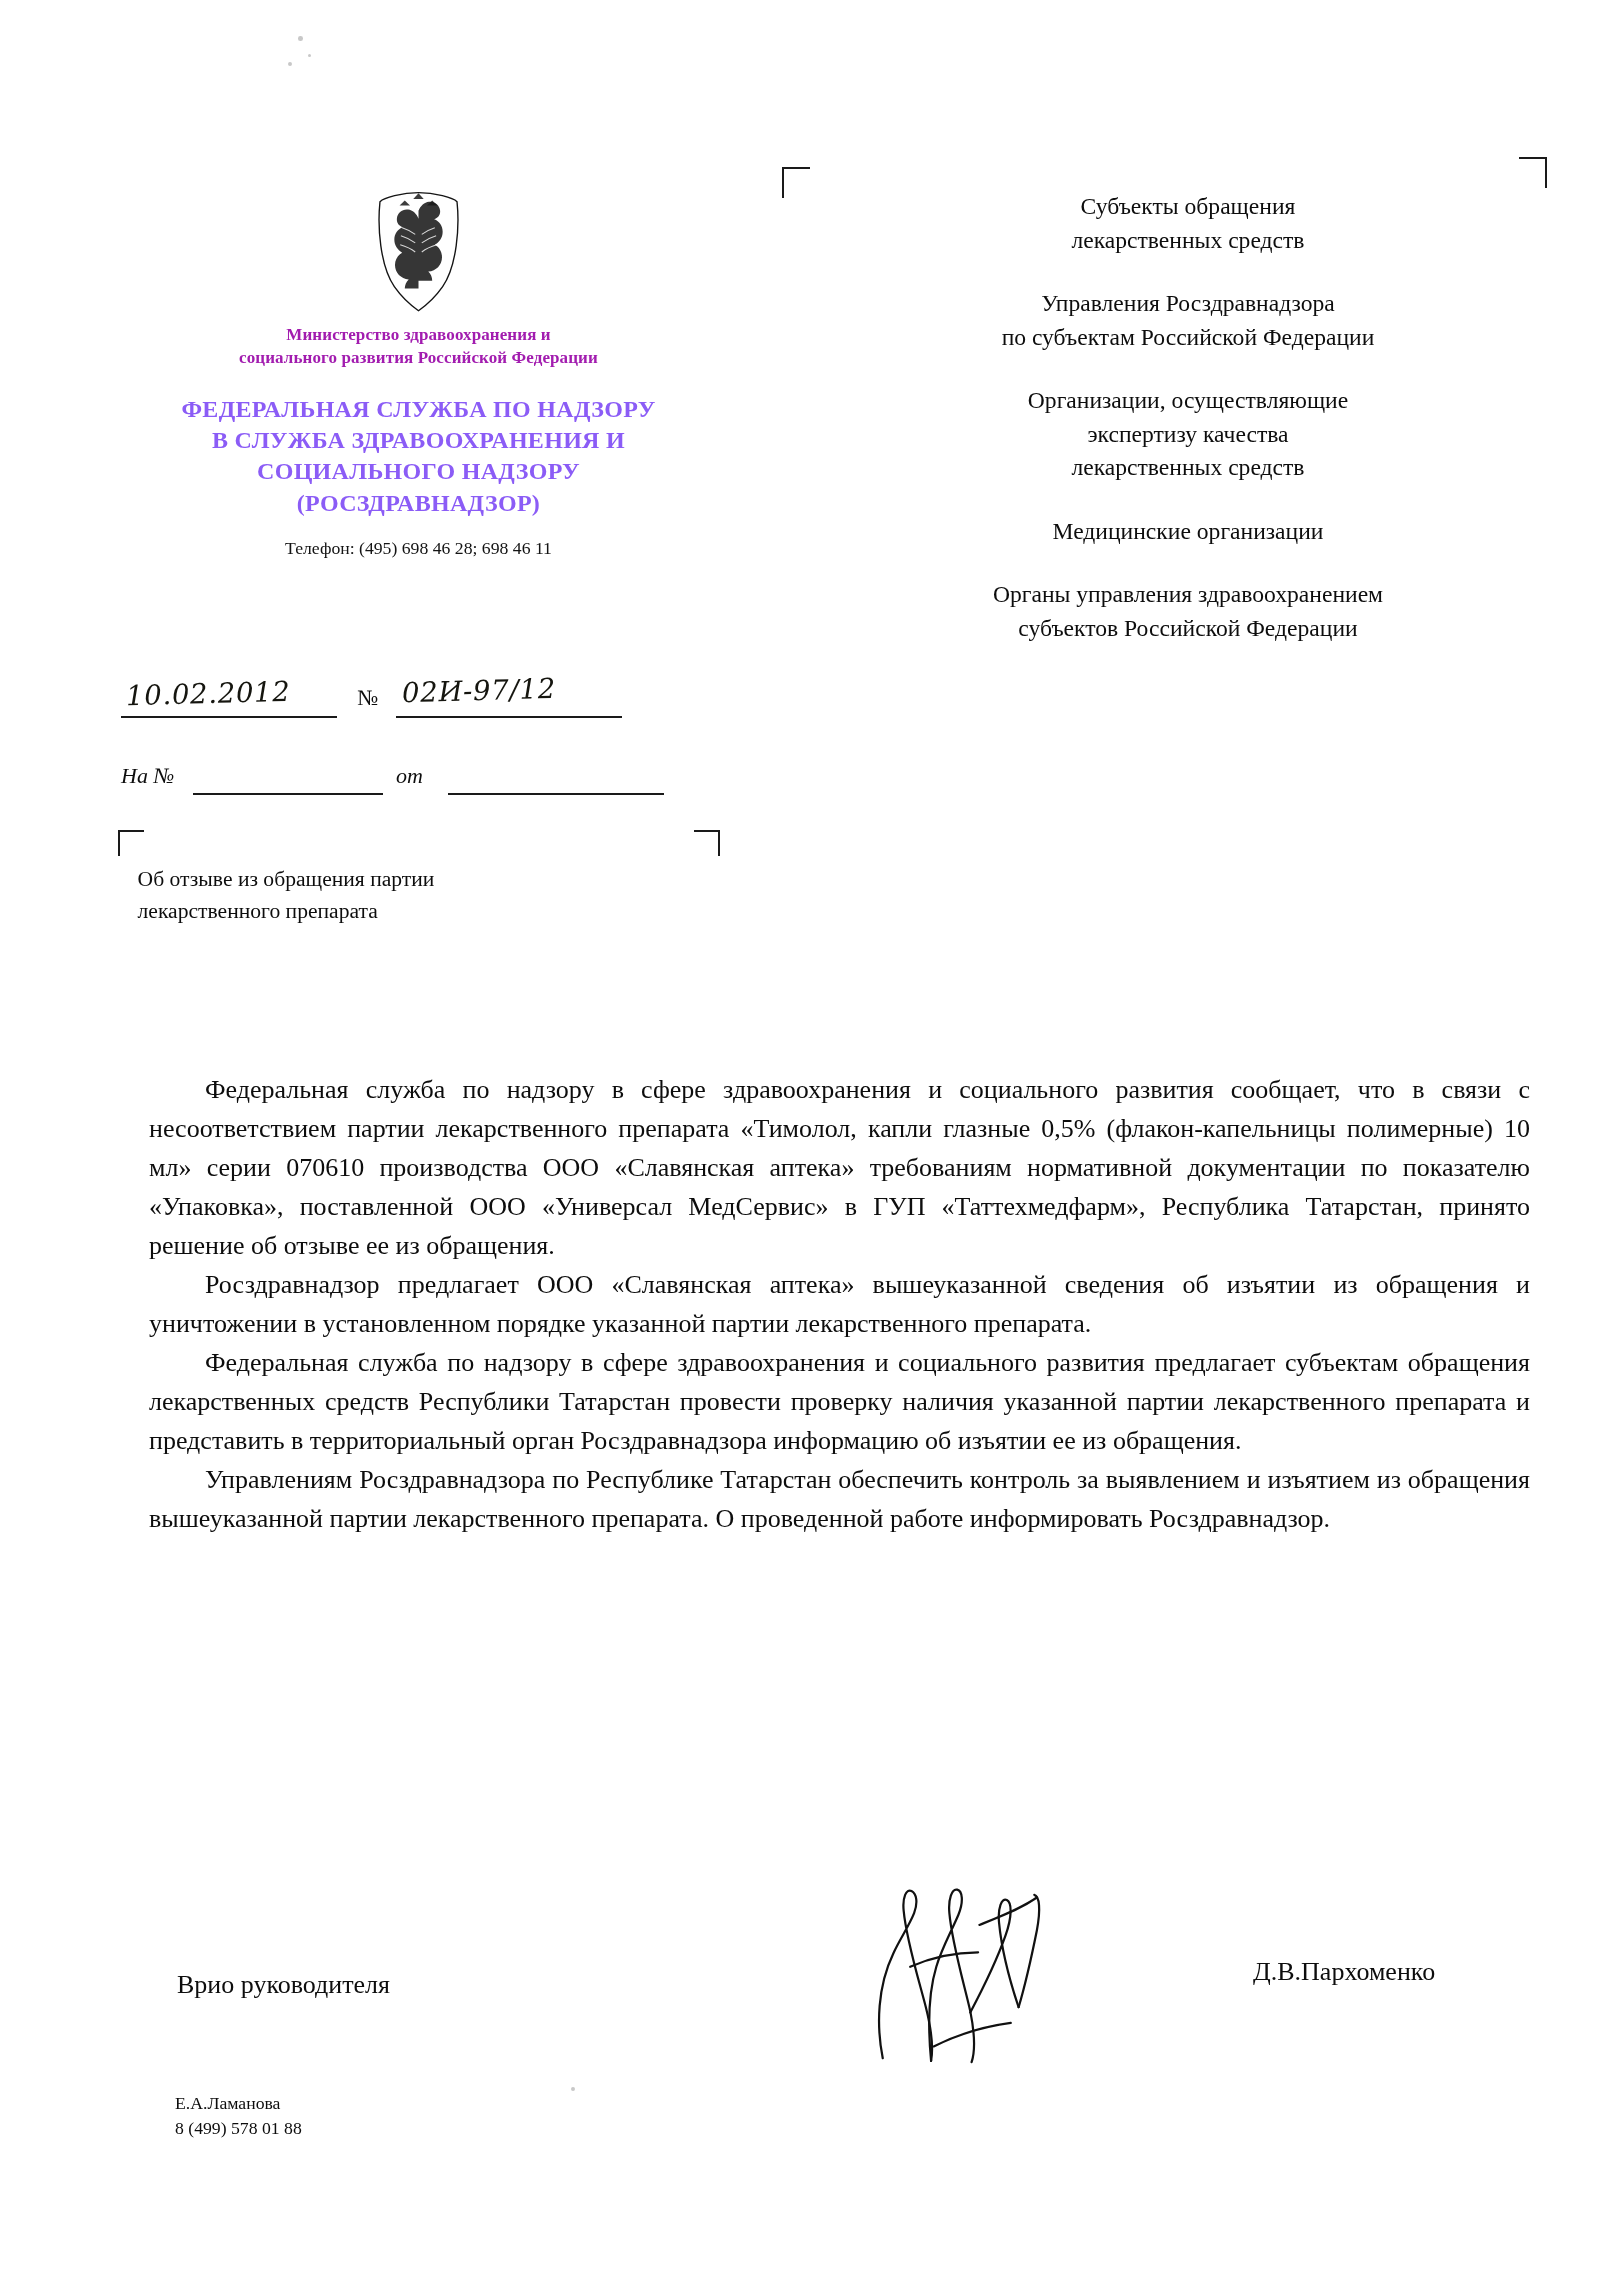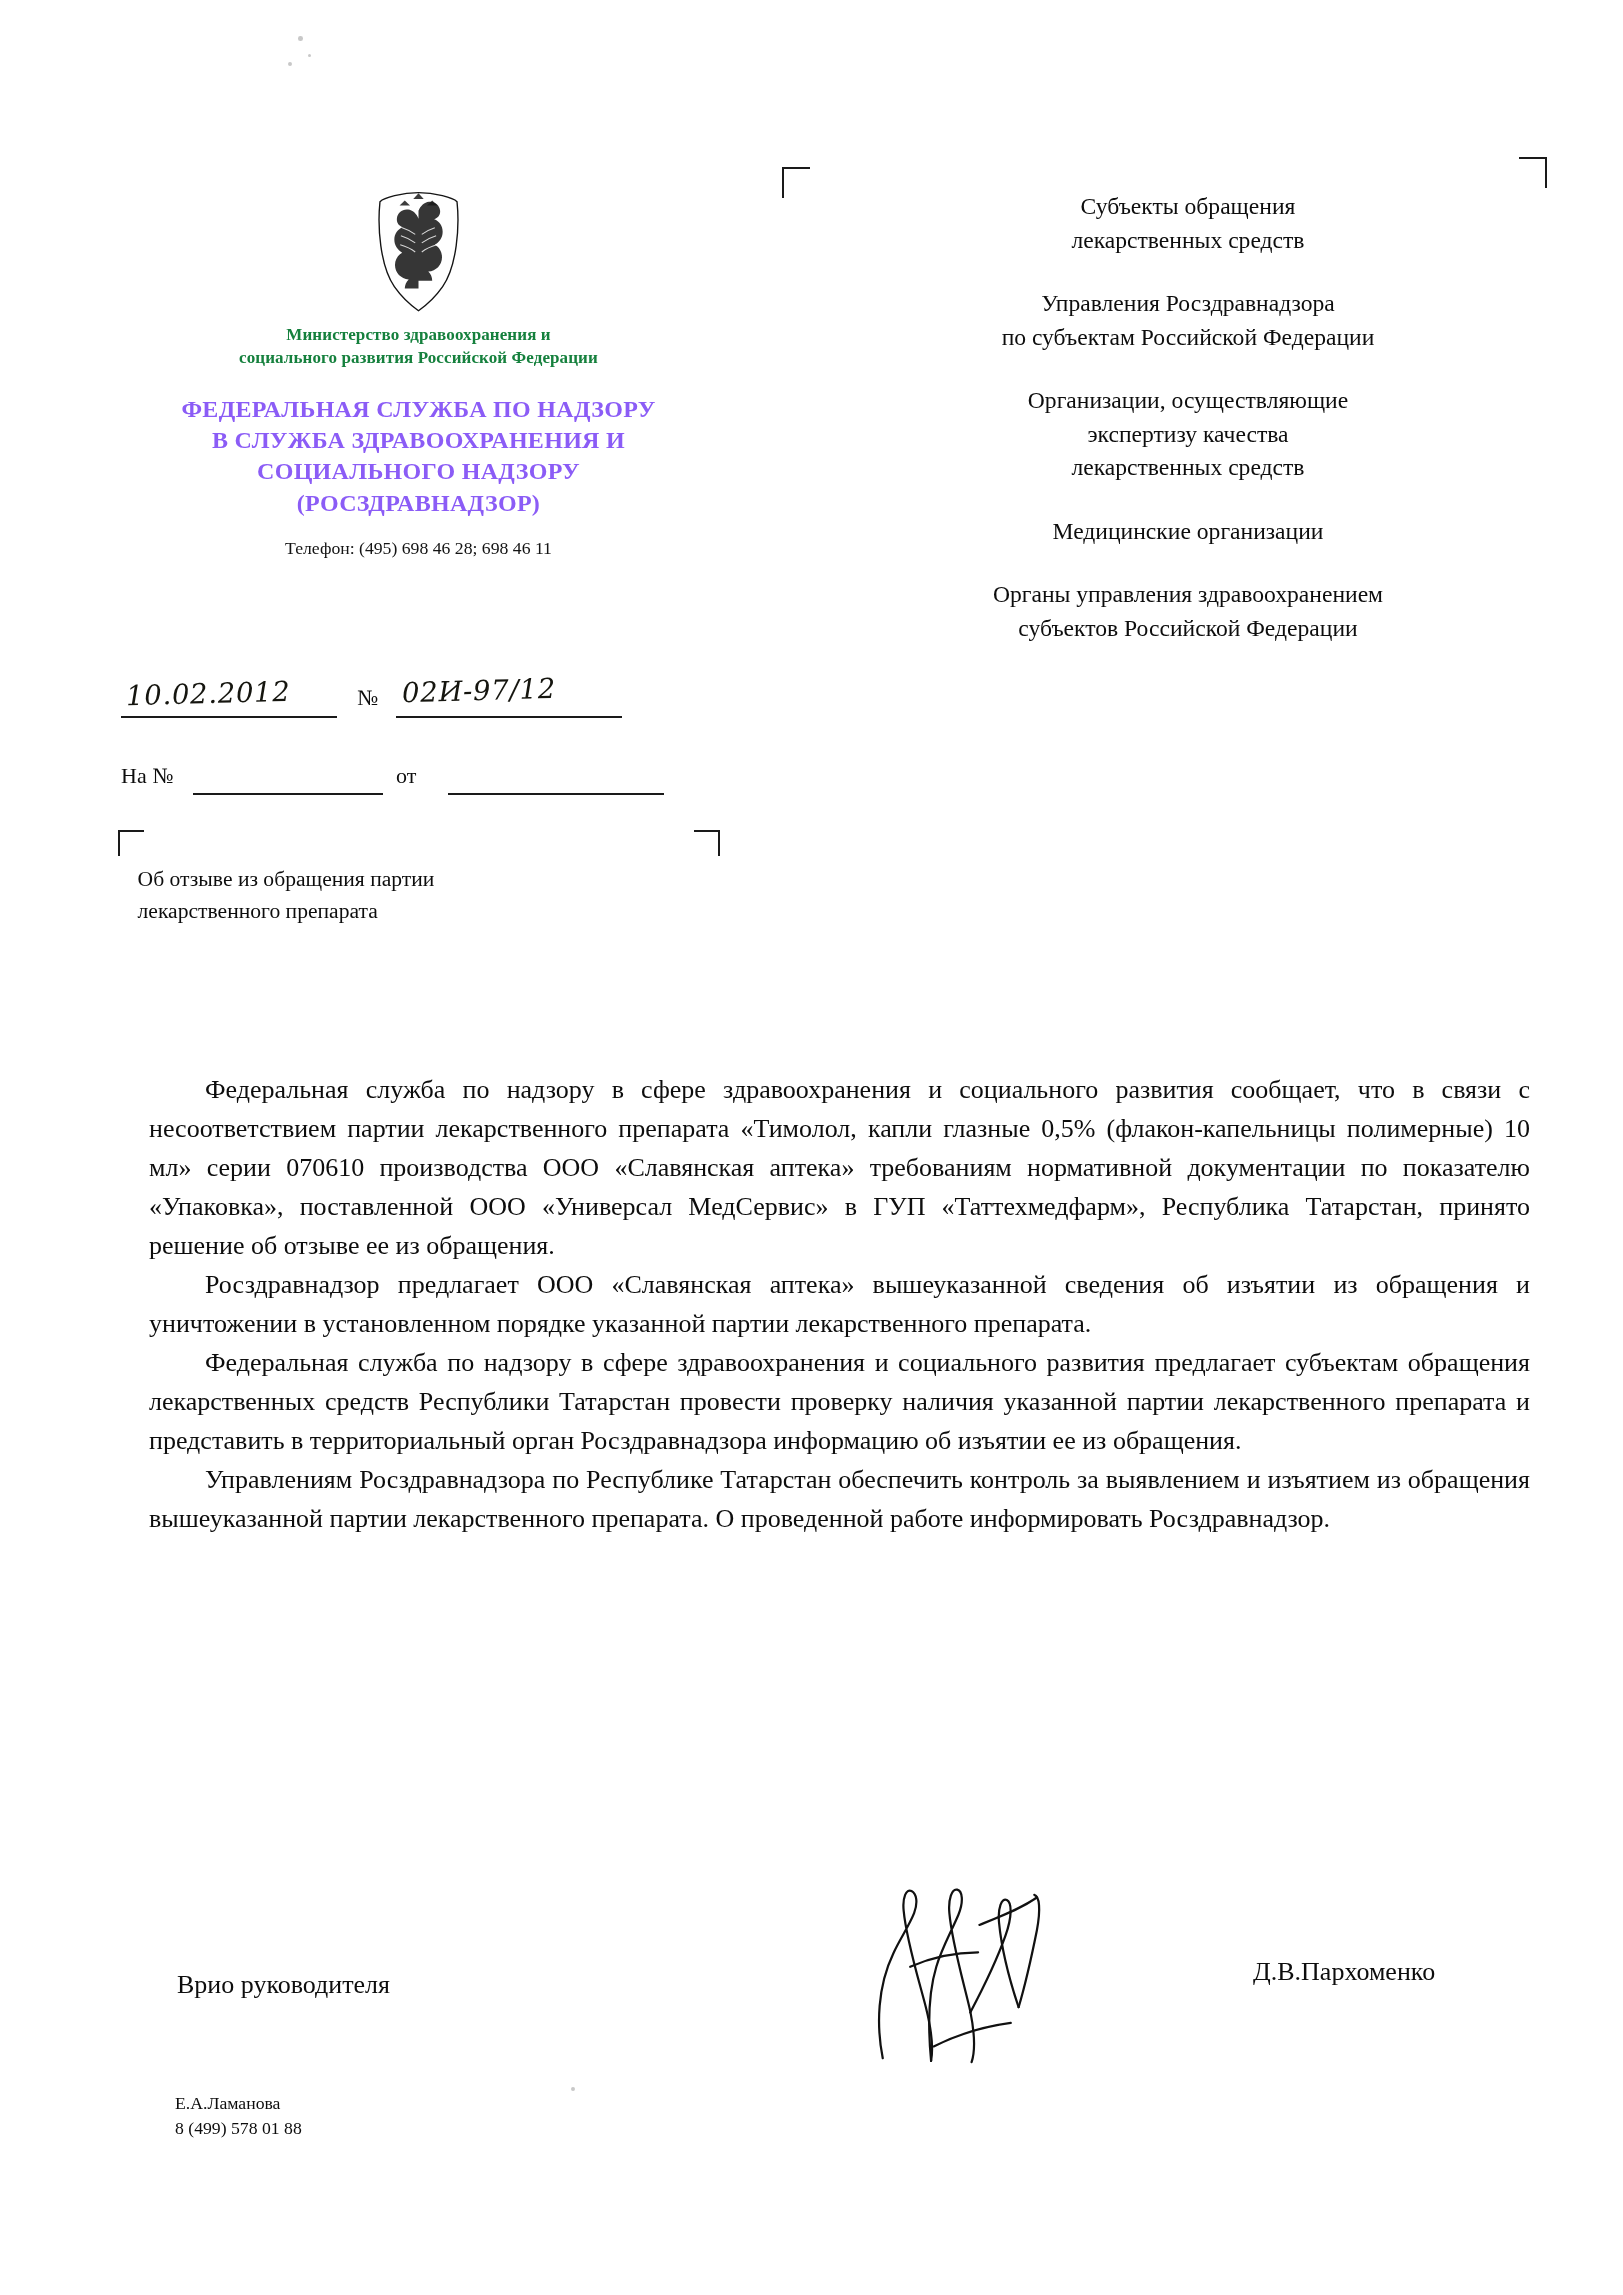--- a/index.html
+++ b/index.html
@@ -38,21 +38,21 @@
     margin: 0 auto 9.2px auto;
     display: block;
   }
 
   .ministry-line {
     font-family: "Liberation Serif", serif;
     font-weight: bold;
     font-size: 17px;
     line-height: 1.32;
     letter-spacing: 0.1px;
-    color: #15803d;
+    color: #a21caf;
   }
 
   .service-title {
     margin-top: 25px;
     font-weight: bold;
     font-size: 24px;
     line-height: 1.3;
     letter-spacing: 0.3px;
     color: #8b5cf6;
   }
@@ -115,20 +115,21 @@
     background: #1a1a1a;
   }
 
   .on-no-line {
     position: absolute;
     left: 121px;
     top: 763px;
     width: 628px;
     height: 39px;
     font-size: 22px;
+    font-style: italic;
   }
   .on-no-label {
     position: absolute;
     left: 0;
     top: 0;
   }
   .on-no-underline {
     position: absolute;
     left: 72px;
     top: 30px;

